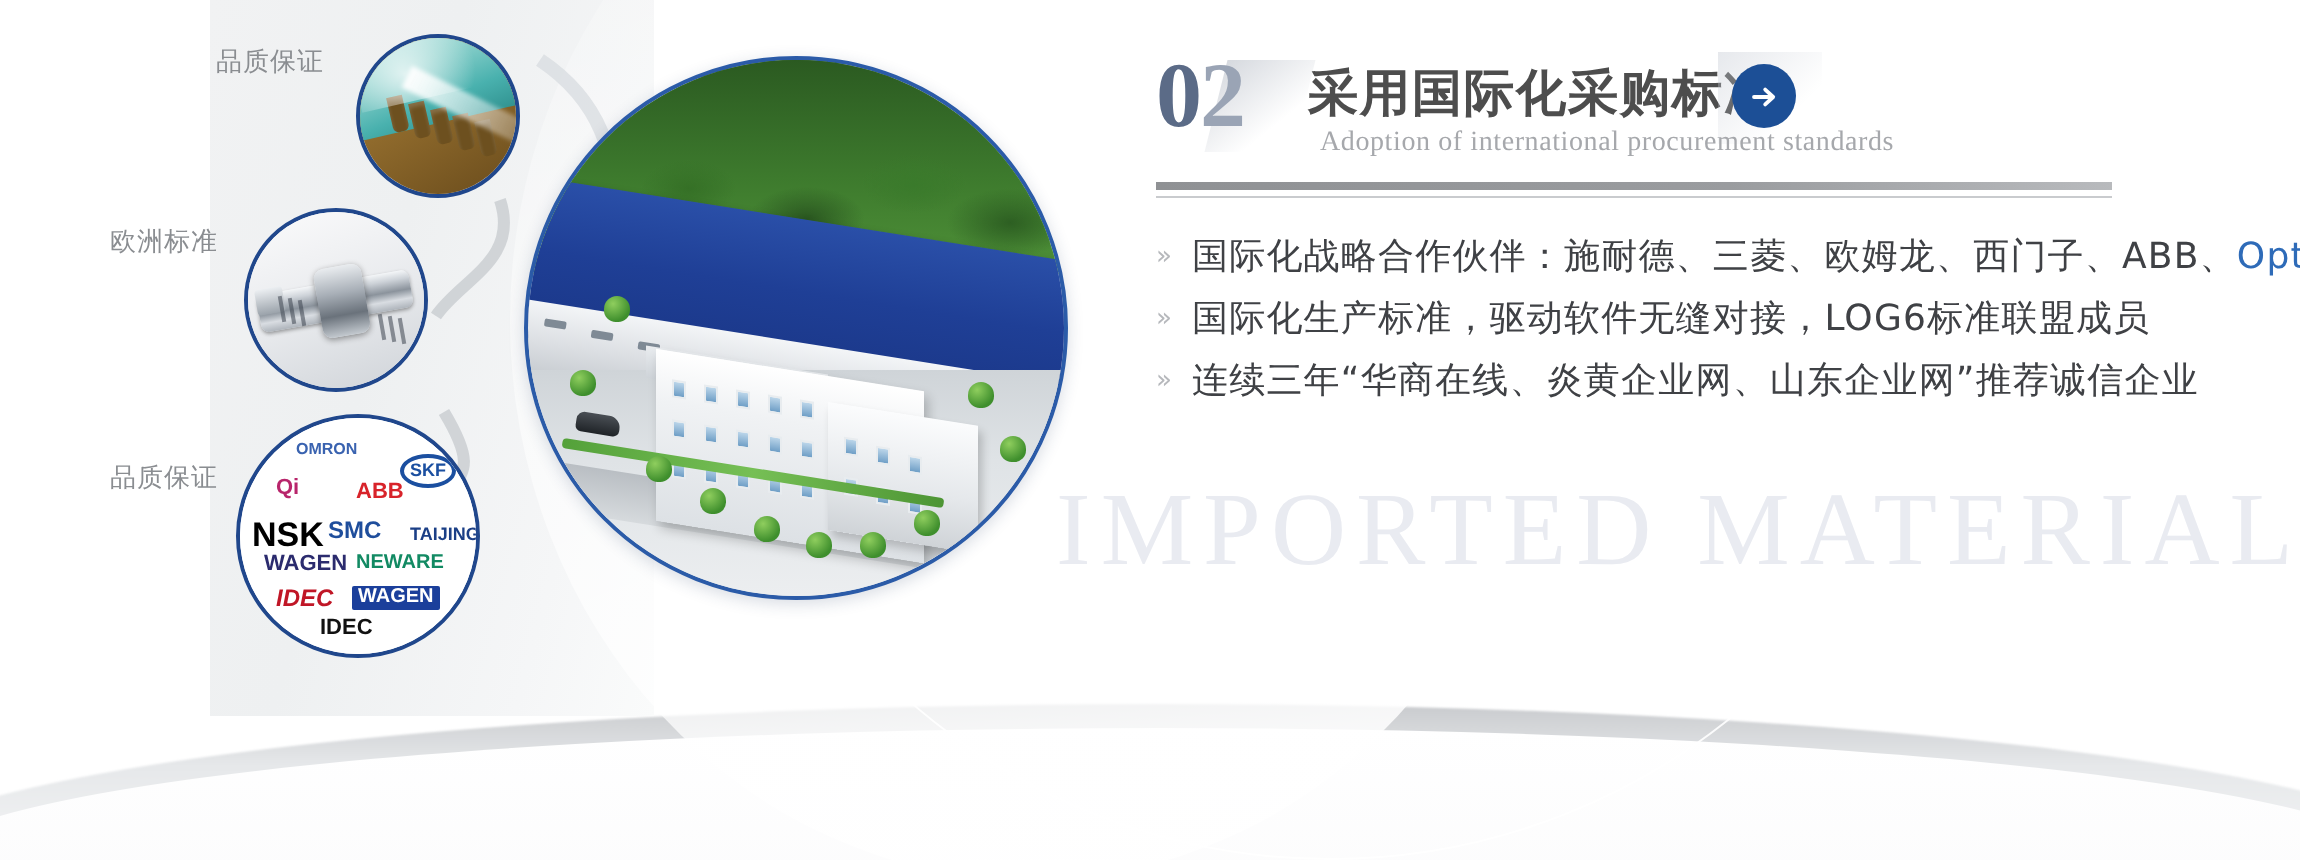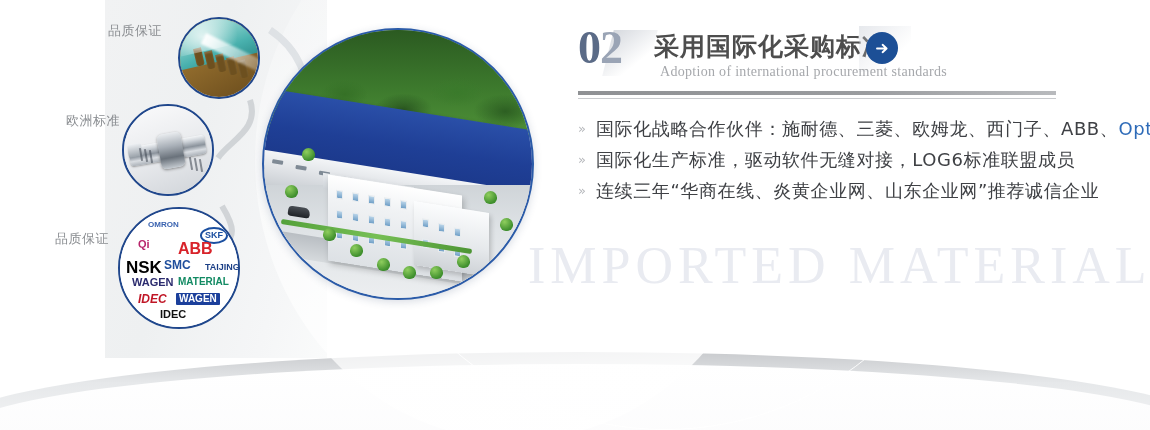--- a/index.html
+++ b/index.html
@@ -42,21 +42,21 @@
     border:1px solid rgba(255,255,255,.9);
     background:transparent; pointer-events:none;
   }
 
   
   .side-label {
     position:absolute; color:#8a8d91; font-size:13px; letter-spacing:.5px;
     white-space:nowrap; font-family:"DejaVu Sans","Liberation Sans",sans-serif;
   }
   #lbl0 { left:108px; top:22px; }
-  #lbl1 { left:66px;  top:112px; }
+  #lbl1 { left:55px;  top:112px; }
   #lbl2 { left:55px;  top:230px; }
 
   
   .connector { position:absolute; pointer-events:none; }
 
   
   .bubble { position:absolute; border-radius:50%; overflow:hidden; border:2px solid #20478c; }
   .bubble.small { border-width:2px; }
 
   
@@ -313,26 +313,26 @@
     <div class="screw-thread" style="left:71px;top:52px;"></div>
     <div class="screw-thread" style="left:76px;top:53px;"></div>
   </div>
 
   <div class="bubble" id="bub-logos">
     <div class="logo-bg"></div>
     <div id="logo-slots">
         <span class="logo" style="left: 28px; top: 12px; font-size: 8px; color: rgb(58, 99, 176);">OMRON</span>
         <span class="logo" style="left: 80px; top: 18px; font-size: 9px; color: rgb(27, 79, 160); border: 2px solid rgb(27, 79, 160); border-radius: 50%; padding: 2px 3px;">SKF</span>
         <span class="logo" style="left: 18px; top: 30px; font-size: 11px; color: rgb(184, 37, 107);">Qi</span>
-        <span class="logo" style="left: 58px; top: 32px; font-size: 16px; color: rgb(216, 35, 42);">ABB</span>
+        <span class="logo" style="left: 58px; top: 32px; font-size: 11px; color: rgb(216, 35, 42);">ABB</span>
         <span class="logo" style="left: 6px; top: 50px; font-size: 17px; color: #000000;">NSK</span>
         <span class="logo" style="left: 44px; top: 50px; font-size: 12px; color: rgb(31, 78, 156);">SMC</span>
         <span class="logo" style="left: 85px; top: 54px; font-size: 9px; color: rgb(27, 63, 134);">TAIJING</span>
         <span class="logo" style="left: 12px; top: 68px; font-size: 11px; color: rgb(43, 43, 110);">WAGEN</span>
-        <span class="logo" style="left: 58px; top: 68px; font-size: 10px; color: rgb(18, 138, 99);">MATERIAL</span>
+        <span class="logo" style="left: 58px; top: 68px; font-size: 10px; color: rgb(18, 138, 99);">NEWARE</span>
         <span class="logo" style="left: 18px; top: 84px; font-size: 12px; color: rgb(192, 22, 38); font-style: italic;">IDEC</span>
         <span class="logo box" style="left: 56px; top: 84px; font-size: 10px; background: rgb(27, 63, 155); color: rgb(255, 255, 255);">WAGEN</span>
         <span class="logo" style="left: 40px; top: 100px; font-size: 11px; color: rgb(17, 17, 17);">IDEC</span>
       </div>
   </div>
 
   <div id="main-photo">
     <div class="sky"></div>
     <div class="forest"></div>
     <div class="roof"></div>

